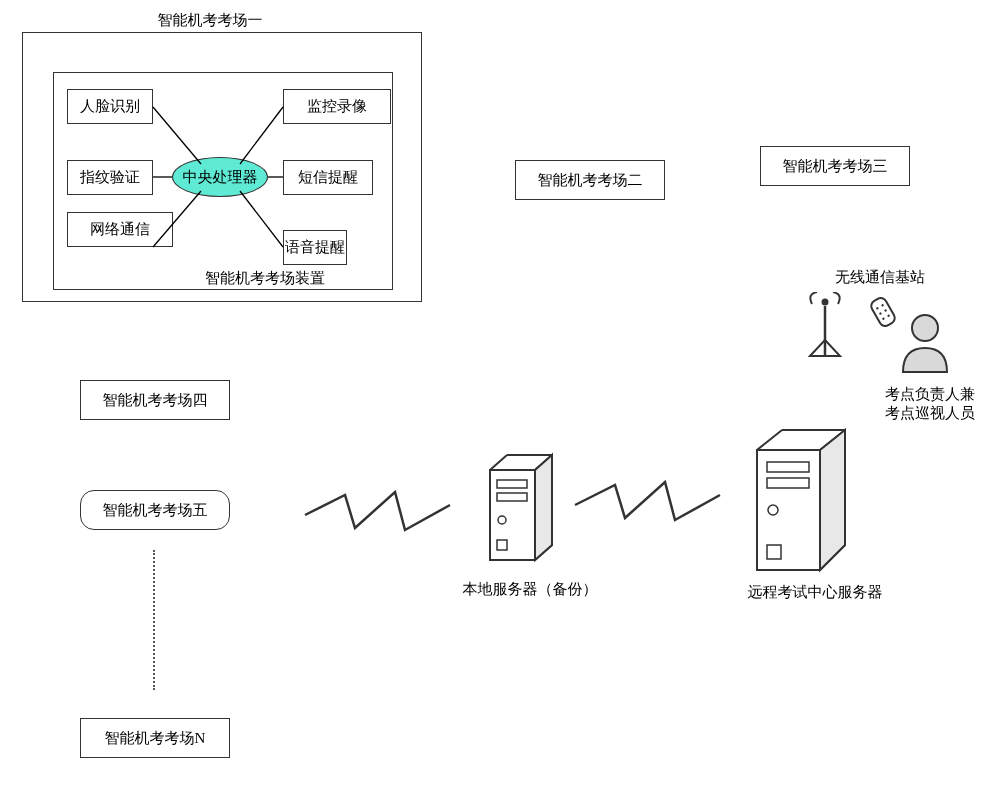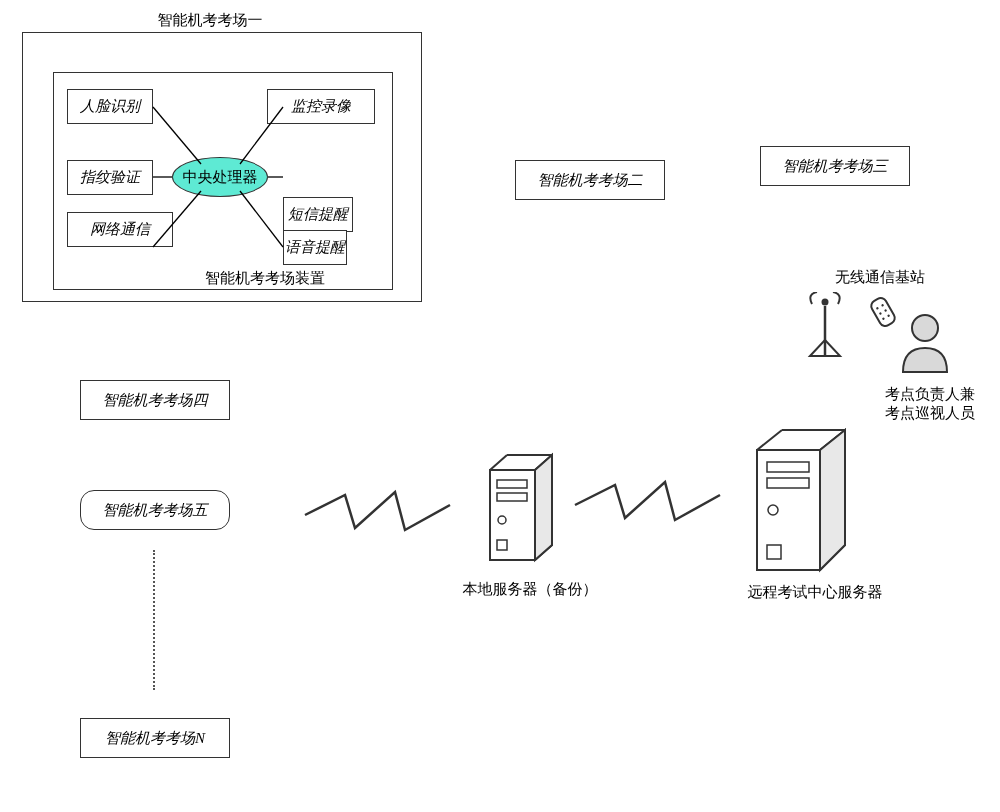--- a/index.html
+++ b/index.html
@@ -15,21 +15,20 @@
     color: #000;
   }
   .box {
     position: absolute;
     border: 1.5px solid #333;
     background: #fff;
     display: flex;
     align-items: center;
     justify-content: center;
     text-align: center;
-    font-style: italic;
   }
   .label {
     position: absolute;
     text-align: center;
   }
   .ellipse {
     position: absolute;
     border: 1.5px solid #333;
     border-radius: 50%;
     display: flex;
@@ -55,24 +54,24 @@
 <div class="box" style="left:67px; top:89px; width:86px; height:35px;">
     <span>人脸识别</span>
   </div>
 <div class="box" style="left:67px; top:160px; width:86px; height:35px;">
     <span>指纹验证</span>
   </div>
 <div class="box" style="left:67px; top:212px; width:106px; height:35px;">
     <span>网络通信</span>
   </div>
 
-<div class="box" style="left:267px; top:89px; width:108px; height:35px;">
+<div class="box" style="left:283px; top:89px; width:108px; height:35px;">
     <span>监控录像</span>
   </div>
-<div class="box" style="left:283px; top:160px; width:70px; height:35px;margin-top:37px;">
+<div class="box" style="left:283px; top:160px; width:90px; height:35px;">
     <span>短信提醒</span>
   </div>
 <div class="box" style="left:283px; top:230px; width:64px; height:35px;">
     <span>语音提醒</span>
   </div>
 
 <div class="ellipse" style="left:172px; top:157px; width:96px; height:40px;">
     <span>中央处理器</span>
   </div>
 

